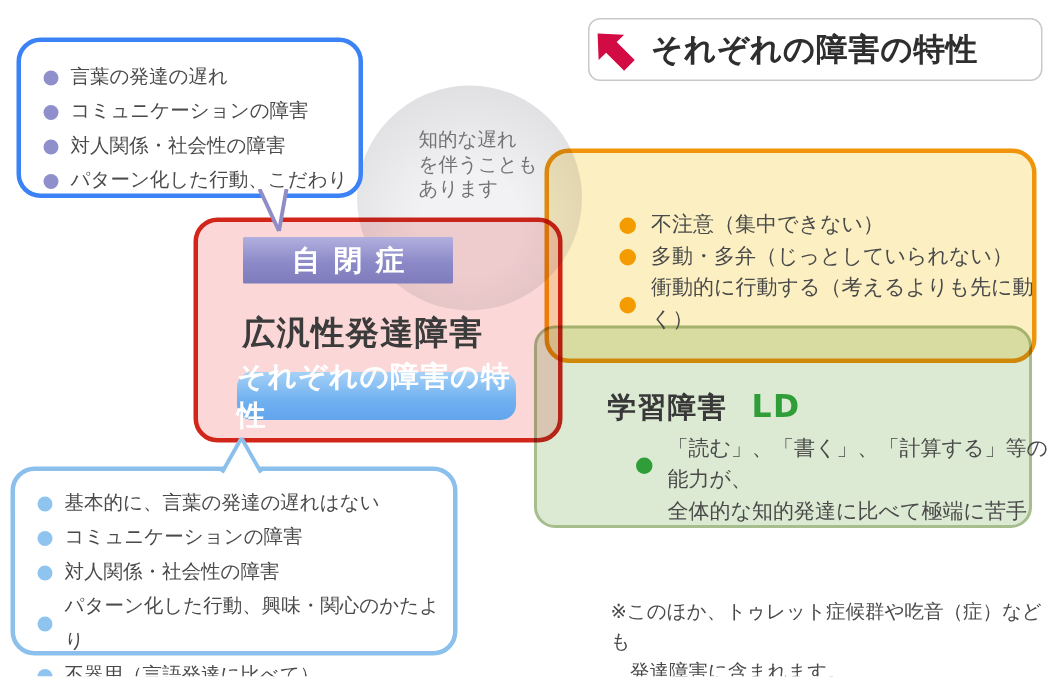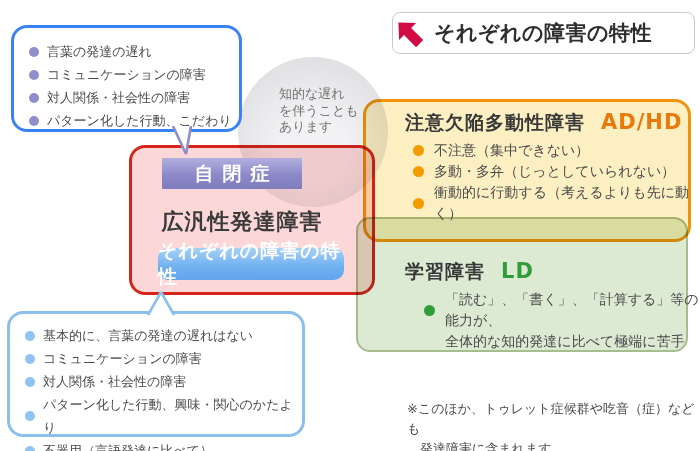--- a/index.html
+++ b/index.html
@@ -76,24 +76,20 @@
   <div class="content note">
     <div>知的な遅れ</div>
     <div>を伴うことも</div>
     <div>あります</div>
   </div>
 
   <div class="content pill pill-autism">自閉症</div>
   <div class="content pdd-label">広汎性発達障害</div>
   <div class="content pill pill-asperger">それぞれの障害の特性</div>
 
-  <div class="content box-title adhd-title">
-    <span class="jp">注意欠陥多動性障害</span>
-    <span class="abbr">AD/HD</span>
-  </div>
   <div class="content items adhd-items">
     <div class="item">
       <span class="dot"></span>
       <span>不注意（集中できない）</span>
     </div>
     <div class="item">
       <span class="dot"></span>
       <span>多動・多弁（じっとしていられない）</span>
     </div>
     <div class="item">

